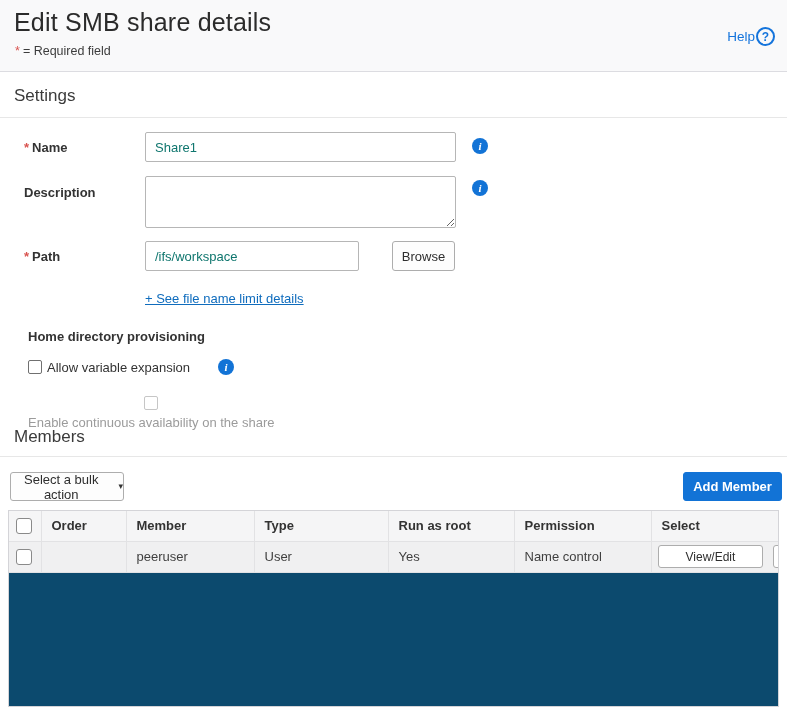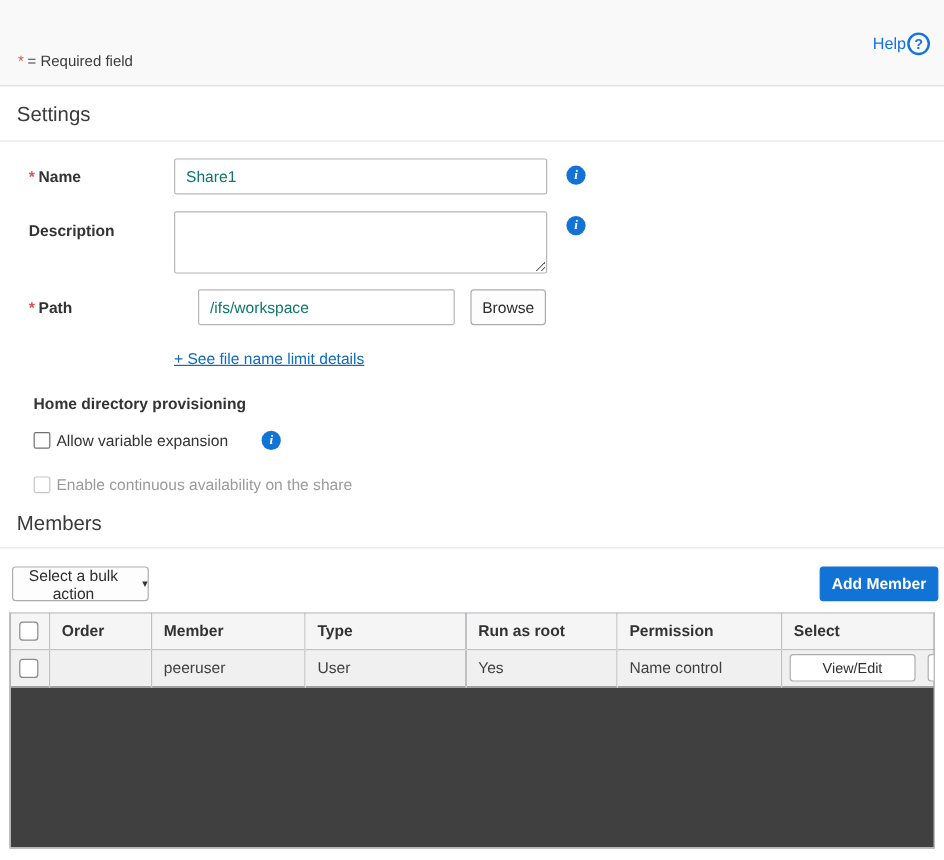--- a/index.html
+++ b/index.html
@@ -76,21 +76,21 @@
   .add-member-btn {
     position: absolute; left: 683px; top: 472px; width: 99px; height: 29px;
     background: #1273d6; border: 1px solid #1273d6; border-radius: 3px;
     color: #fff; font-size: 13px; font-weight: bold;
     display: flex; align-items: center; justify-content: center; cursor: pointer;
   }
 
   
   .table-wrap {
     position: absolute; left: 8px; top: 510px; width: 771px; height: 197px;
-    border: 1px solid #d4d4d8; background: #404040;
+    border: 1px solid #d4d4d8; background: #0c4a6e;
   }
   table { border-collapse: collapse; width: 100%; table-layout: fixed; }
   th, td {
     font-size: 13px; text-align: left; padding: 0 10px;
     border-right: 1px solid #e2e2e4; overflow: hidden; white-space: nowrap;
   }
   th:last-child, td:last-child { border-right: none; }
   thead th {
     background: #f5f5f6; font-weight: bold; color: #333; height: 30px;
     border-bottom: 1px solid #e2e2e4;
@@ -99,20 +99,21 @@
     background: #f0f0f1; color: #3f3f3f; height: 31px;
     border-bottom: 1px solid #e2e2e4;
   }
   .cell-checkbox { width: 16px; height: 16px; border: 1px solid #8a8a8a; border-radius: 3px; background: #fff; cursor: pointer; }
   .row-btn { height: 23px; padding: 0 27px; font-size: 12px; margin-right: 6px; background: #fff; }
 </style>
 </head>
 <body>
 
 <div class="page-header">
+  <h1 class="page-title">Edit SMB share details</h1>
   <div class="required-note">
     <span class="req-star">*</span><span>= Required field</span>
   </div>
   <div class="help-wrap">
     <span class="help-label">Help</span>
     <span class="help-icon">?</span>
   </div>
 </div>
 
 <div class="abs section-heading" style="left:14px; top:86px;">Settings</div>
@@ -128,36 +129,36 @@
 
 <div class="abs field-label" style="left:24px; top:185px;">Description</div>
 <div class="abs" style="left:145px; top:176px; width:311px;">
   <textarea class="text-input" style=""></textarea>
 </div>
 <div class="abs info-icon" style="left:472px; top:180px;">i</div>
 
 <div class="abs field-label" style="left:24px; top:249px;">
   <span class="req-star">*</span><span>Path</span>
 </div>
-<div class="abs" style="left:145px; top:241px; width:214px;margin-left:20px;">
+<div class="abs" style="left:145px; top:241px; width:214px;">
   <input class="text-input" type="text" value="/ifs/workspace" style="">
 </div>
 <button class="btn abs" style="left:392px; top:241px; width:63px; height:30px;">Browse</button>
 
 <a class="link abs" style="left:145px; top:291px;">+ See file name limit details</a>
 
 <div class="abs field-label" style="left:28px; top:329px;">Home directory provisioning</div>
 
 <div class="abs" style="left:28px; top:359px; display:flex; align-items:center; gap:5px;">
   <span class="checkbox"></span>
   <span class="cb-label">Allow variable expansion</span>
   <span class="info-icon" style="margin-left:23px;">i</span>
 </div>
 
-<div class="abs" style="left:28px; top:396px; display:flex; align-items:center; gap:5px;">
+<div class="abs" style="left:28px; top:396px; display:flex; align-items:center; gap:5px;flex-direction:column;">
   <span class="checkbox disabled"></span>
   <span class="cb-label disabled">Enable continuous availability on the share</span>
 </div>
 
 <div class="abs section-heading" style="left:14px; top:427px;">Members</div>
 <div class="rule" style="top:456px;"></div>
 
 <button class="btn bulk-btn">
   <span>Select a bulk action</span>
   <span class="caret">▾</span>

